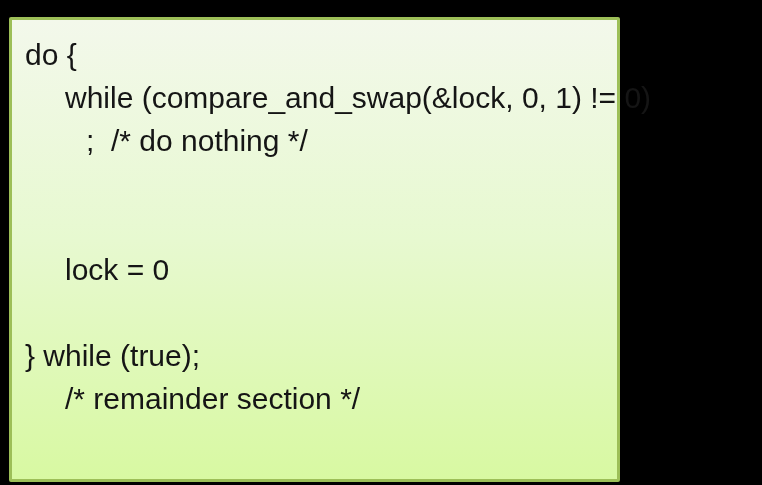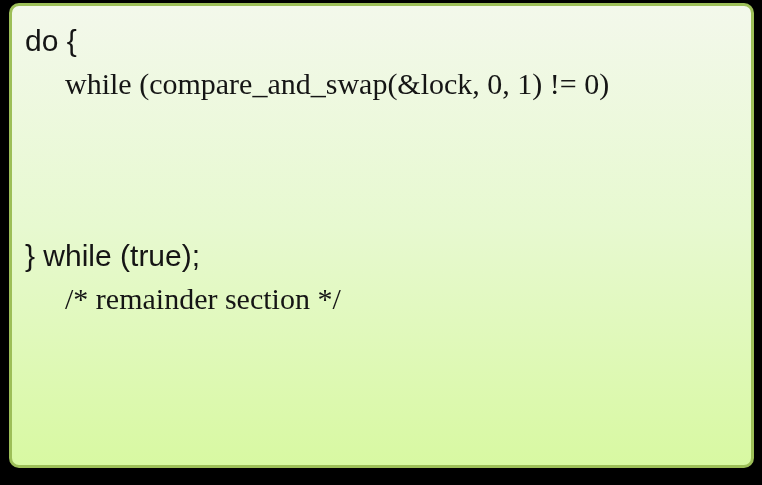--- a/index.html
+++ b/index.html
@@ -10,48 +10,50 @@
     width: 762px;
     height: 485px;
     background: var(--canvas-bg, #000000);
     overflow: hidden;
     position: relative;
     font-family: "Liberation Sans", sans-serif;
   }
   .code-box {
     position: absolute;
     left: 9px;
-    top: 3px;
-    width: 745px;   
+    top: 17px;
+    width: 611px;   
     height: 465px;  
     border: 3px solid var(--box-border, #9DBF58);
-    border-radius: 10px;
+    border-radius: 2px;
     background: linear-gradient(180deg,
       var(--fill-top, #F3F8EB) 0%,
       var(--fill-mid, #E7F9D0) 48%,
       var(--fill-bottom, #D8F9A2) 100%);
     box-sizing: border-box;
     padding: 13px 4px 0 13px;
   }
   .code-line {
     height: 43px;
     line-height: 43px;
     font-size: 30px;
     color: var(--code-text, #151515);
     white-space: pre;
     letter-spacing: 0px;
   }
   .ind-0 { padding-left: 0; }
-  .ind-1 { padding-left: 40px; font-family: Liberation Serif, serif; }
+  .ind-1 { padding-left: 40px; }
   .ind-2 { padding-left: 61px; }
 </style>
 </head>
 <body>
 
 <div class="code-box">
   <div class="code-line ind-0">do {</div>
   <div class="code-line ind-1">while (compare_and_swap(&amp;lock, 0, 1) != 0)</div>
+  <div class="code-line ind-2">;  /* do nothing */</div>
   <div class="code-line ind-1"></div>
   <div class="code-line ind-1"></div>
+  <div class="code-line ind-1">lock = 0</div>
   <div class="code-line ind-1"></div>
   <div class="code-line ind-0">} while (true);</div>
   <div class="code-line ind-1">/* remainder section */</div>
 </div>
 
 </body></html>

